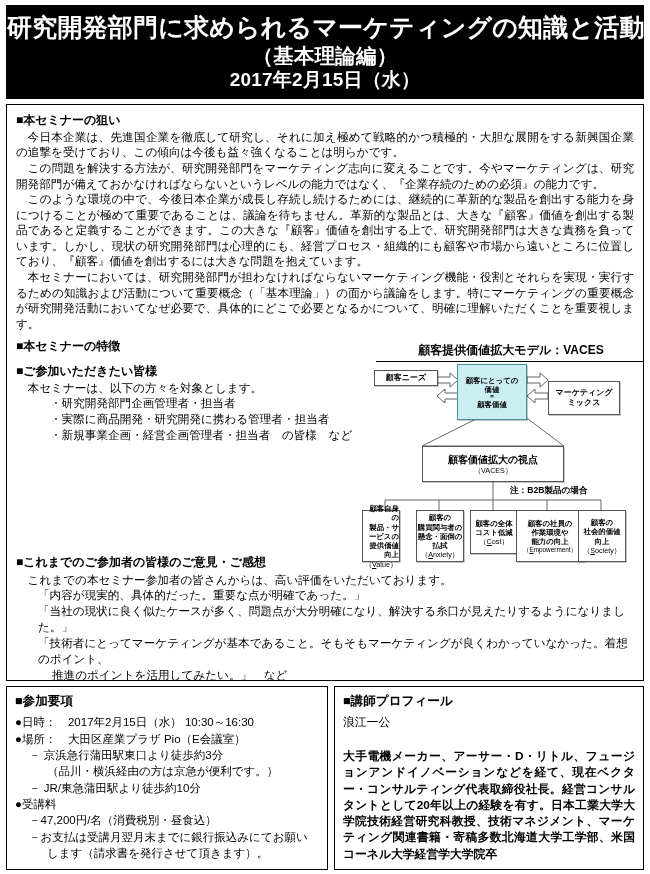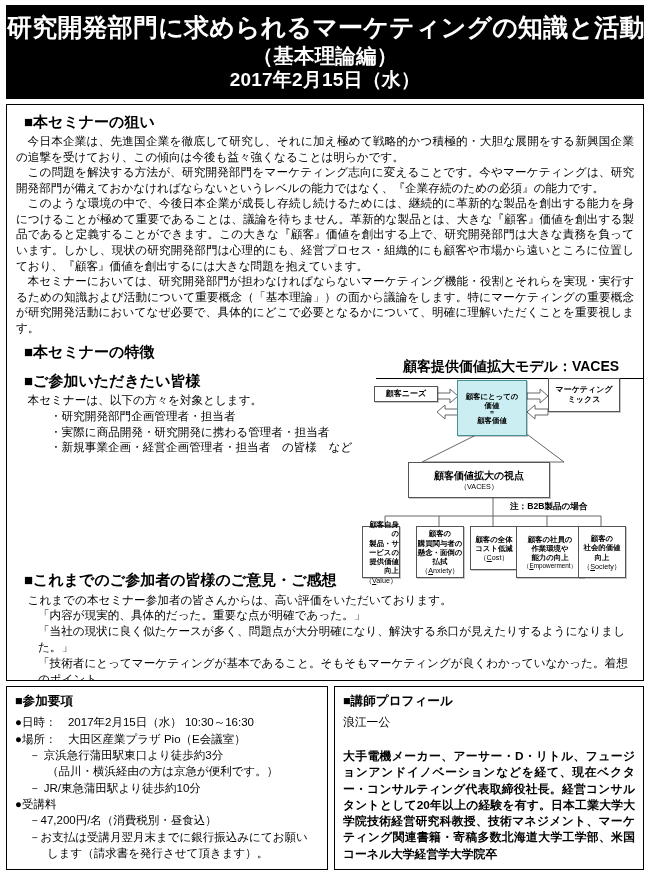--- a/index.html
+++ b/index.html
@@ -41,23 +41,23 @@
   .body-box{
     border:1px solid #000;
     box-sizing:border-box;
     padding:7px 9px 6px 9px;
     flex:1 1 auto;
     position:relative;
     overflow:hidden;
   }
   .sec-head{
     font-weight:bold;
-    font-size:15px;
+    font-size:12px;
     line-height:1.35;
-    margin:0 0 1px 8px;
+    margin:0 0 1px 0;
   }
   p.para{
     margin:0;
     font-size:11.6px;
     line-height:1.345;
     text-align:justify;
     text-justify:inter-ideograph;
   }
   p.indent{text-indent:1em;}
   .gap{height:7px;}
@@ -76,23 +76,23 @@
   .quote-list li{
     font-size:11.6px;line-height:1.38;
     padding-left:22px;
     text-indent:0;
   }
   .quote-list li.cont{padding-left:36px;}
 
   
   .diagram{position:relative;width:286px;height:205px;margin-top:1px;}
   .dg-title{
-    text-align:center;font-size:14px;font-weight:bold;
+    text-align:center;font-size:12px;font-weight:bold;
     border-bottom:1.5px solid #000;
-    padding-bottom:2px;margin:16px 8px 10px 8px;
+    padding-bottom:2px;margin:4px 8px 10px 8px;
     white-space:nowrap;
   }
   .dg-box{
     position:absolute;
     border:1px solid #555;
     background:#fff;
     box-sizing:border-box;
     display:flex;align-items:center;justify-content:center;
     text-align:center;
     font-size:8px;line-height:1.25;
@@ -212,26 +212,26 @@
 
           <div class="dg-box" style="left:6px;top:28px;width:64px;height:16px;">顧客ニーズ</div>
 
           <div class="dg-box dg-center" style="left:89px;top:22px;width:70px;height:56px;flex-direction:column;">
             <span>顧客にとっての</span>
             <span>価値</span>
             <span class="dg-eq">＝</span>
             <span>顧客価値</span>
           </div>
 
-          <div class="dg-box" style="left:180px;top:20px;width:72px;height:34px;flex-direction:column;">
+          <div class="dg-box" style="left:180px;top:39px;width:72px;height:34px;flex-direction:column;">
             <span>マーケティング</span>
             <span>ミックス</span>
           </div>
 
-          <div class="dg-box" style="left:40px;top:104px;width:142px;height:36px;flex-direction:column;font-size:10px;">
+          <div class="dg-box" style="left:54px;top:104px;width:142px;height:36px;flex-direction:column;font-size:10px;">
             <span>顧客価値拡大の視点</span>
             <span class="dg-sub">（VACES）</span>
           </div>
 
           <div class="dg-note" style="left:142px;top:143px;">注：B2B製品の場合</div>
 
           <div class="dg-box small" style="left:-6px;top:168px;width:38px;height:52px;flex-direction:column;text-align:right;">
             <span>顧客自身の</span>
             <span>製品・サービスの</span>
             <span>提供価値向上</span>

